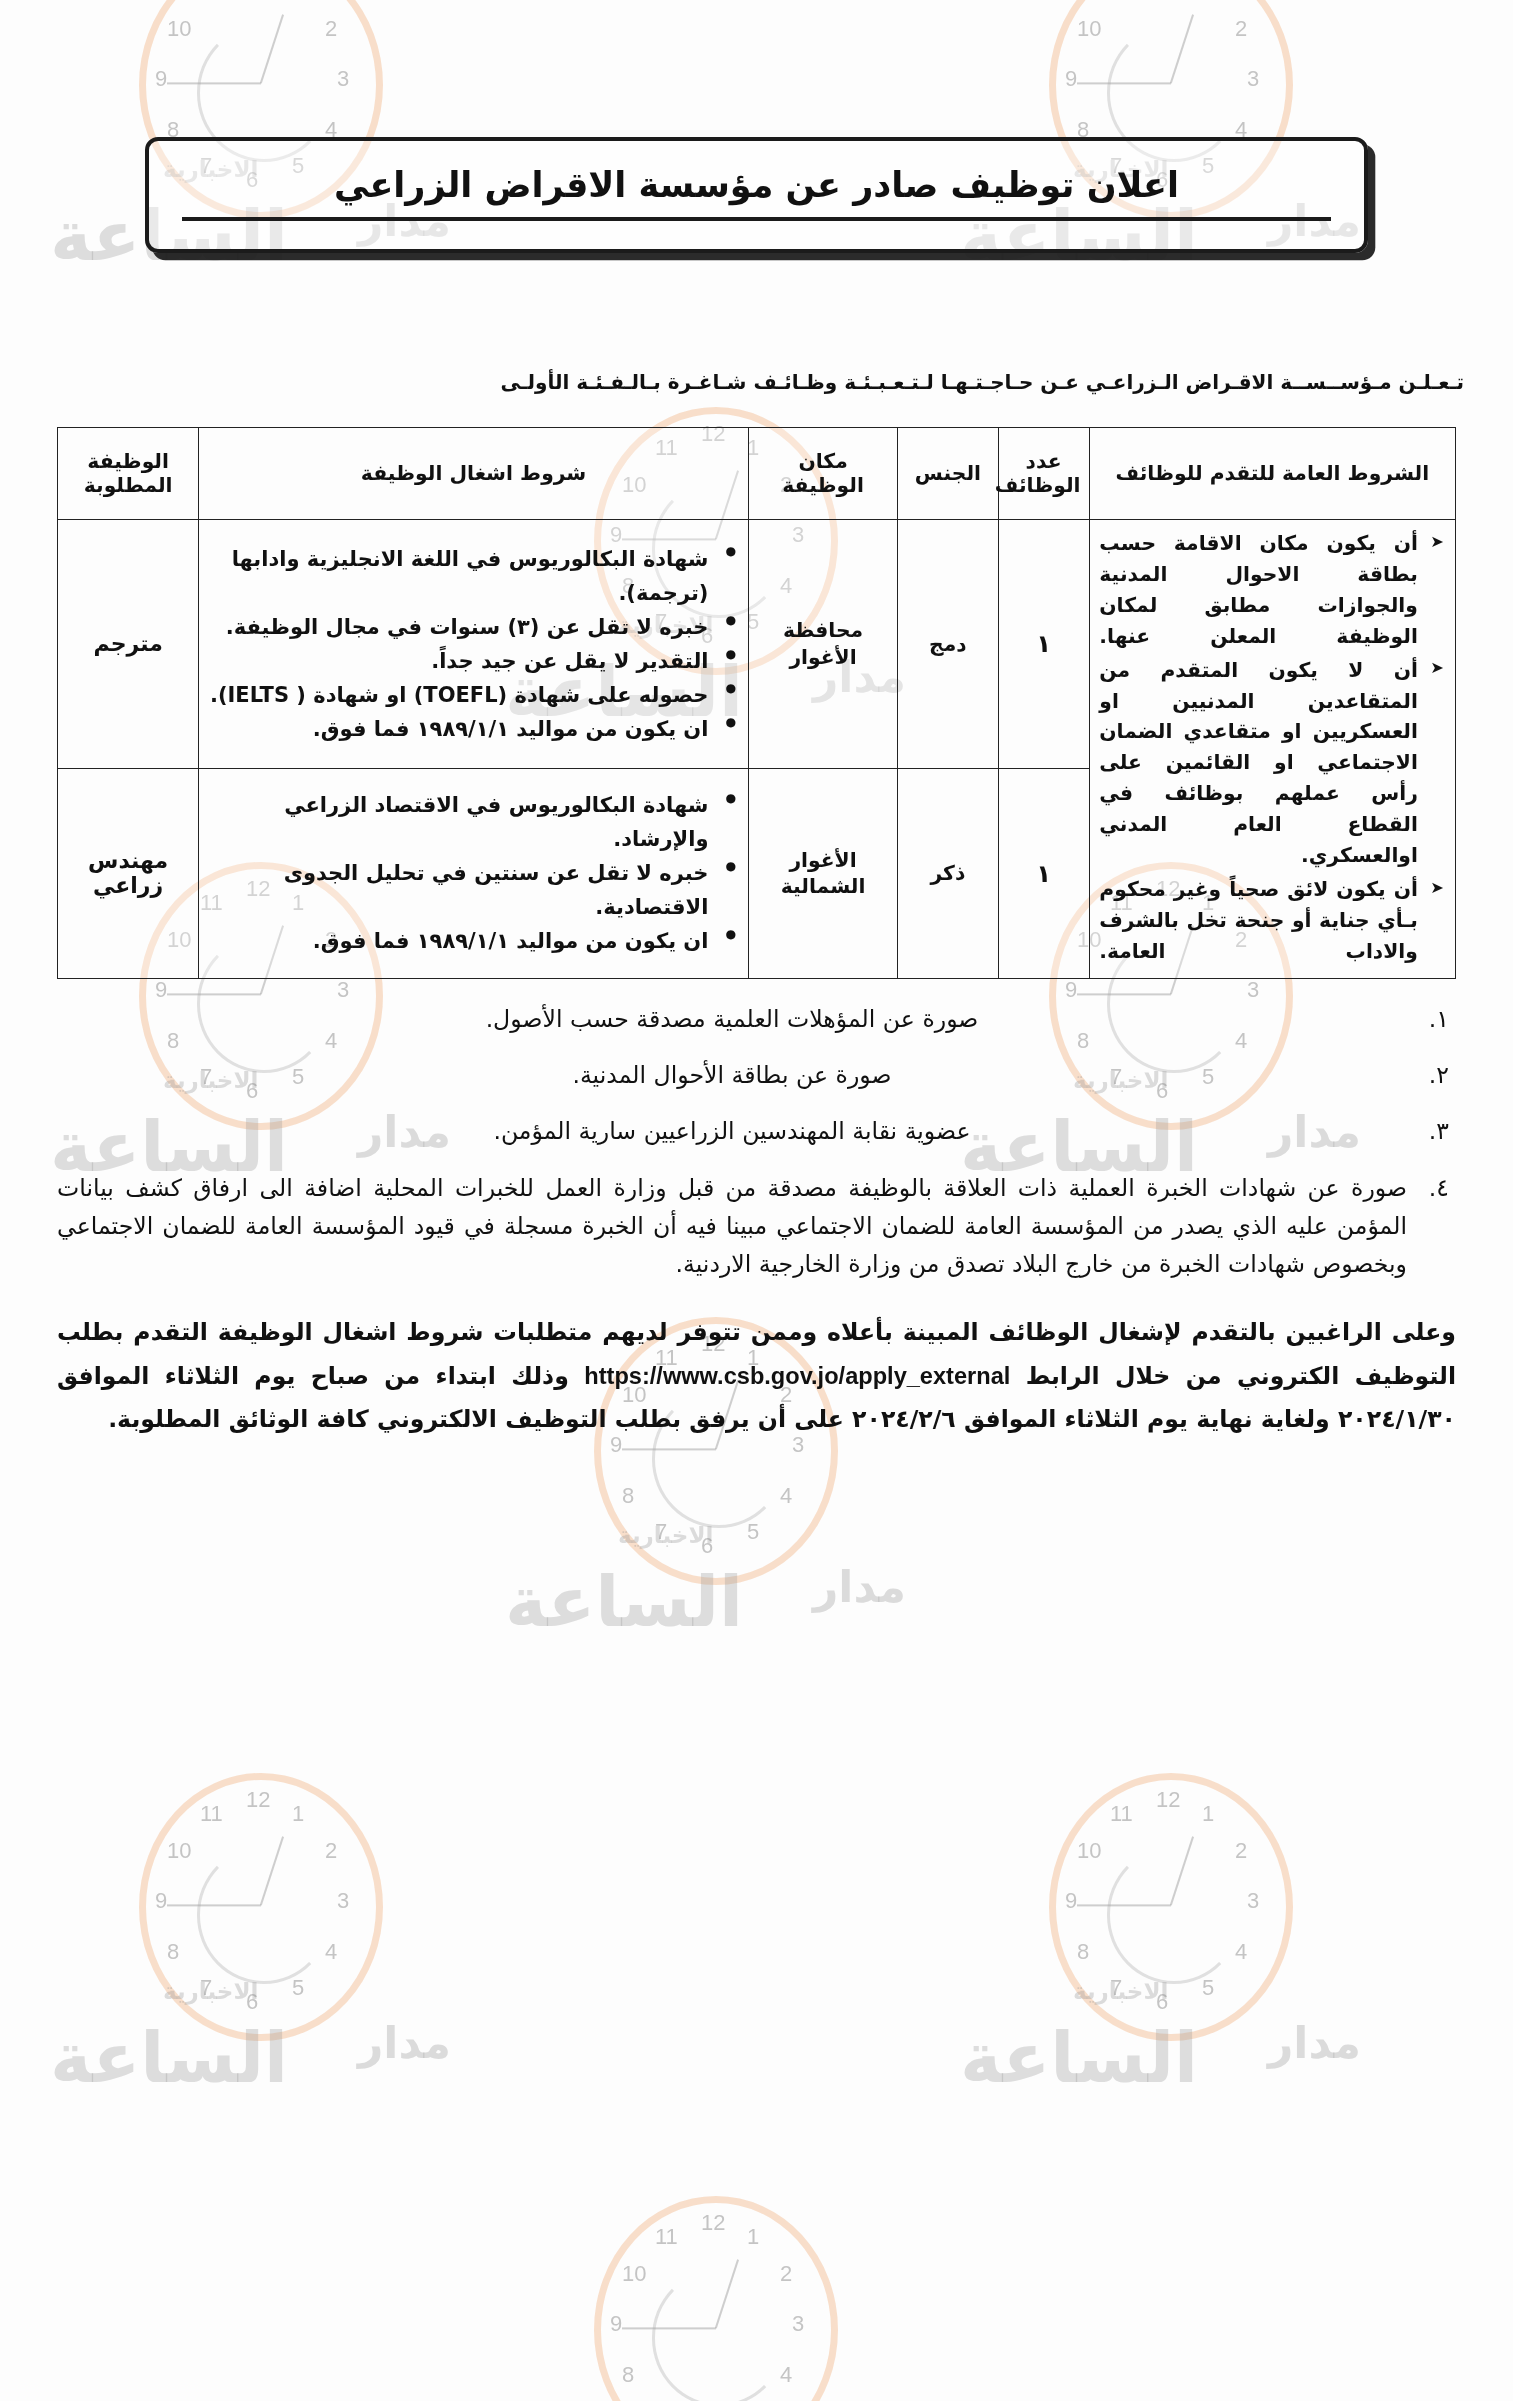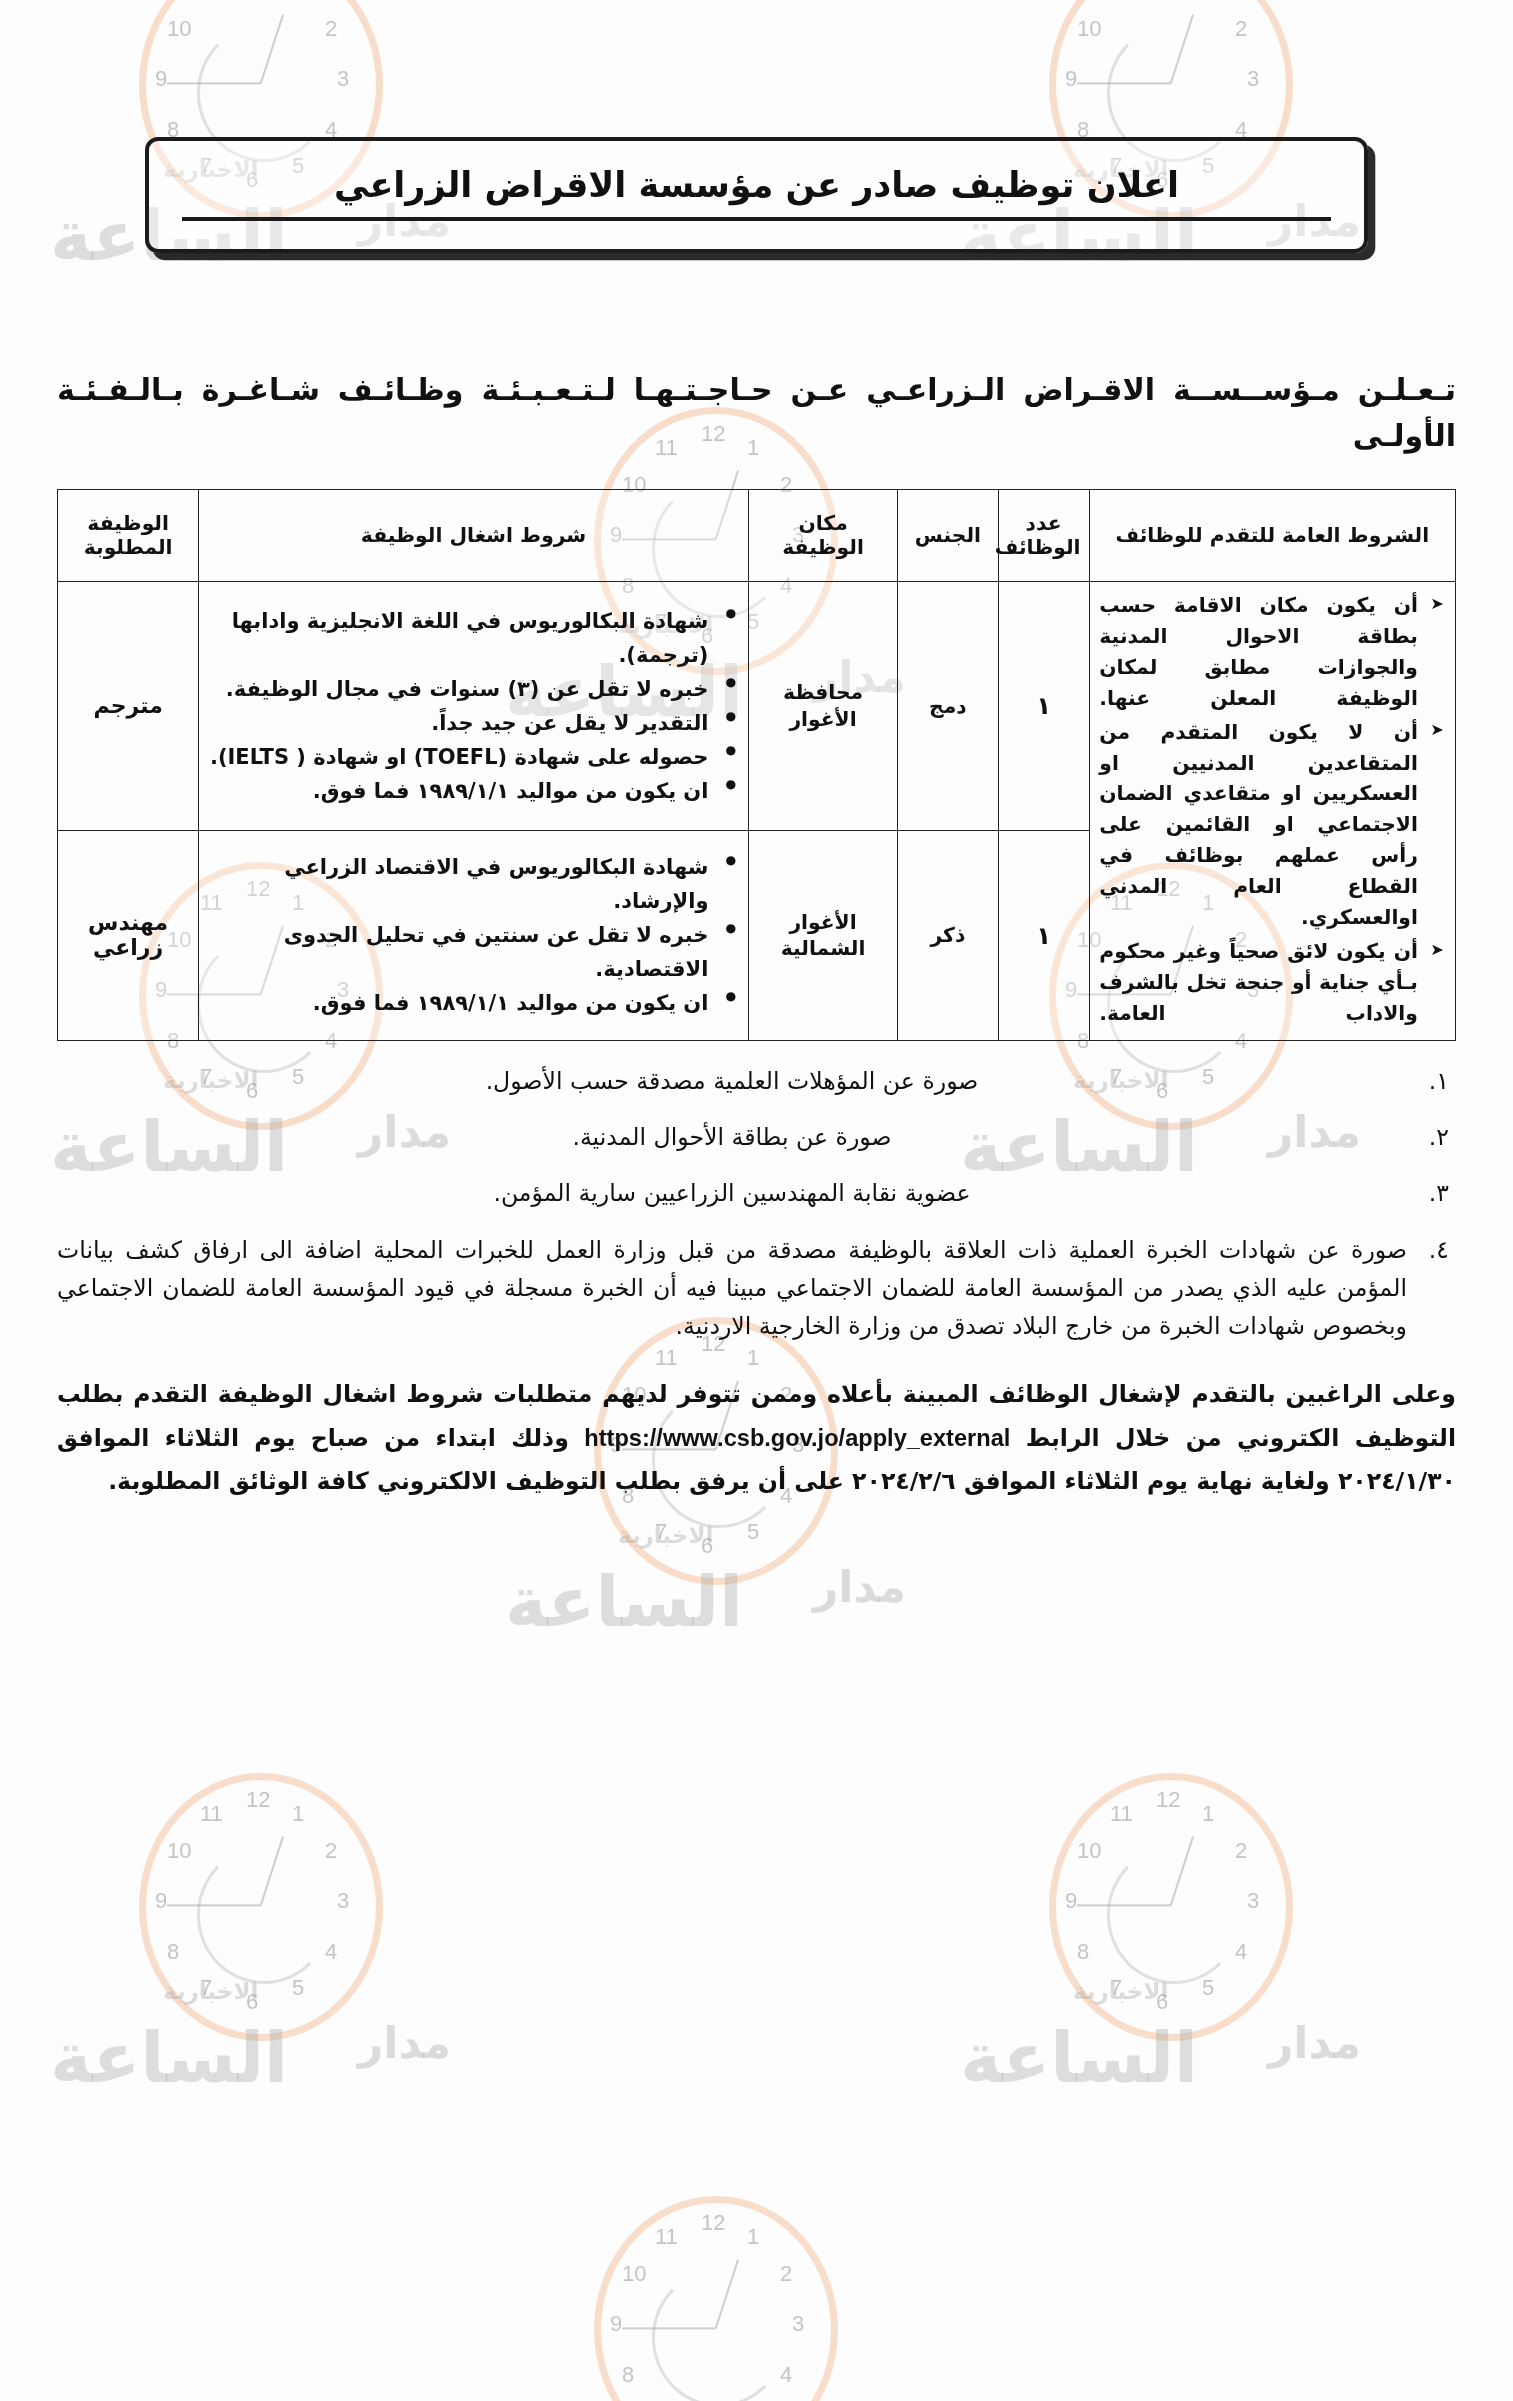--- a/index.html
+++ b/index.html
@@ -106,22 +106,22 @@
     text-align: center;
     font-size: 35px;
     font-weight: bold;
     color: #111;
     letter-spacing: 0px;
     padding-bottom: 11.4px;
     border-bottom: 4.1px solid #1b1b1b;
   }
 
   .intro {
-    margin: 114px 18px 0 18px;
-    font-size: 30px;
+    margin: 114px 10px 0 18px;
+    font-size: 20px;
     font-weight: bold;
     line-height: 1.55;
     text-align: justify;
     letter-spacing: 2.4px;
   }
   .intro-line2 {
     margin: 11.4px 18px 0 18px;
     font-size: 28px;
     font-weight: bold;
     text-align: center;

